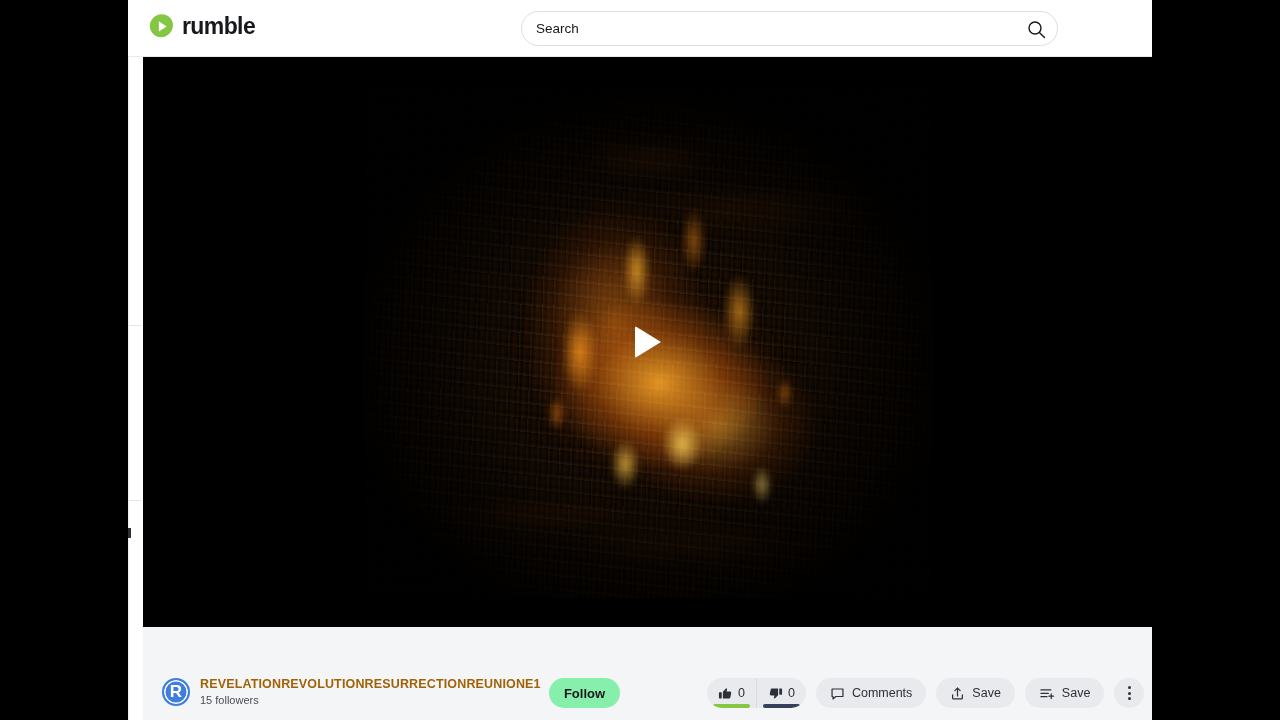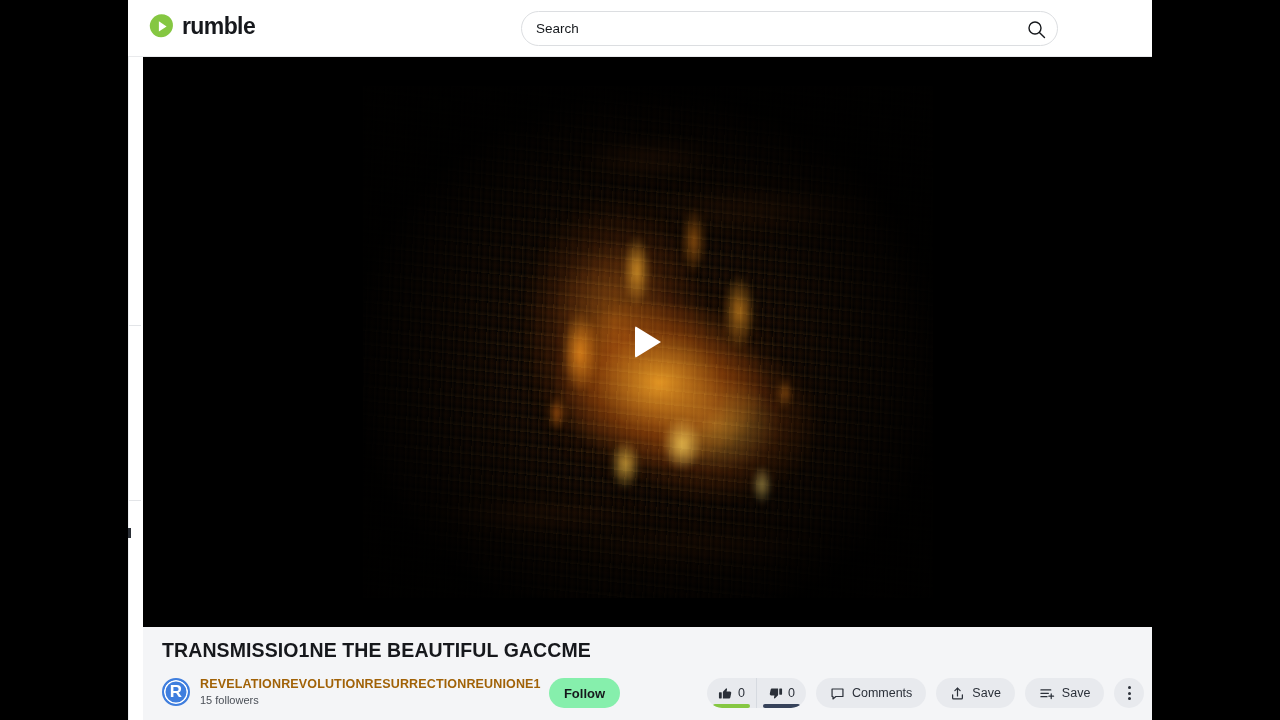--- a/index.html
+++ b/index.html
@@ -255,21 +255,20 @@
       <div class="fire-layer f-b"></div>
       <div class="fire-layer f-c"></div>
       <div class="fire-layer f-vig"></div>
     </div>
     <button class="play-overlay">
       <span class="play-tri"></span>
     </button>
   </div>
 
   <div class="info-panel">
-    <div class="video-title">TRANSMISSIO1NE THE BEAUTIFUL GACCME</div>
 
     <div class="channel-row">
       <div class="avatar">R</div>
       <div class="channel-meta">
         <div class="channel-name">REVELATIONREVOLUTIONRESURRECTIONREUNIONE1</div>
         <div class="channel-followers">15 followers</div>
       </div>
     </div>
   </div>
 

